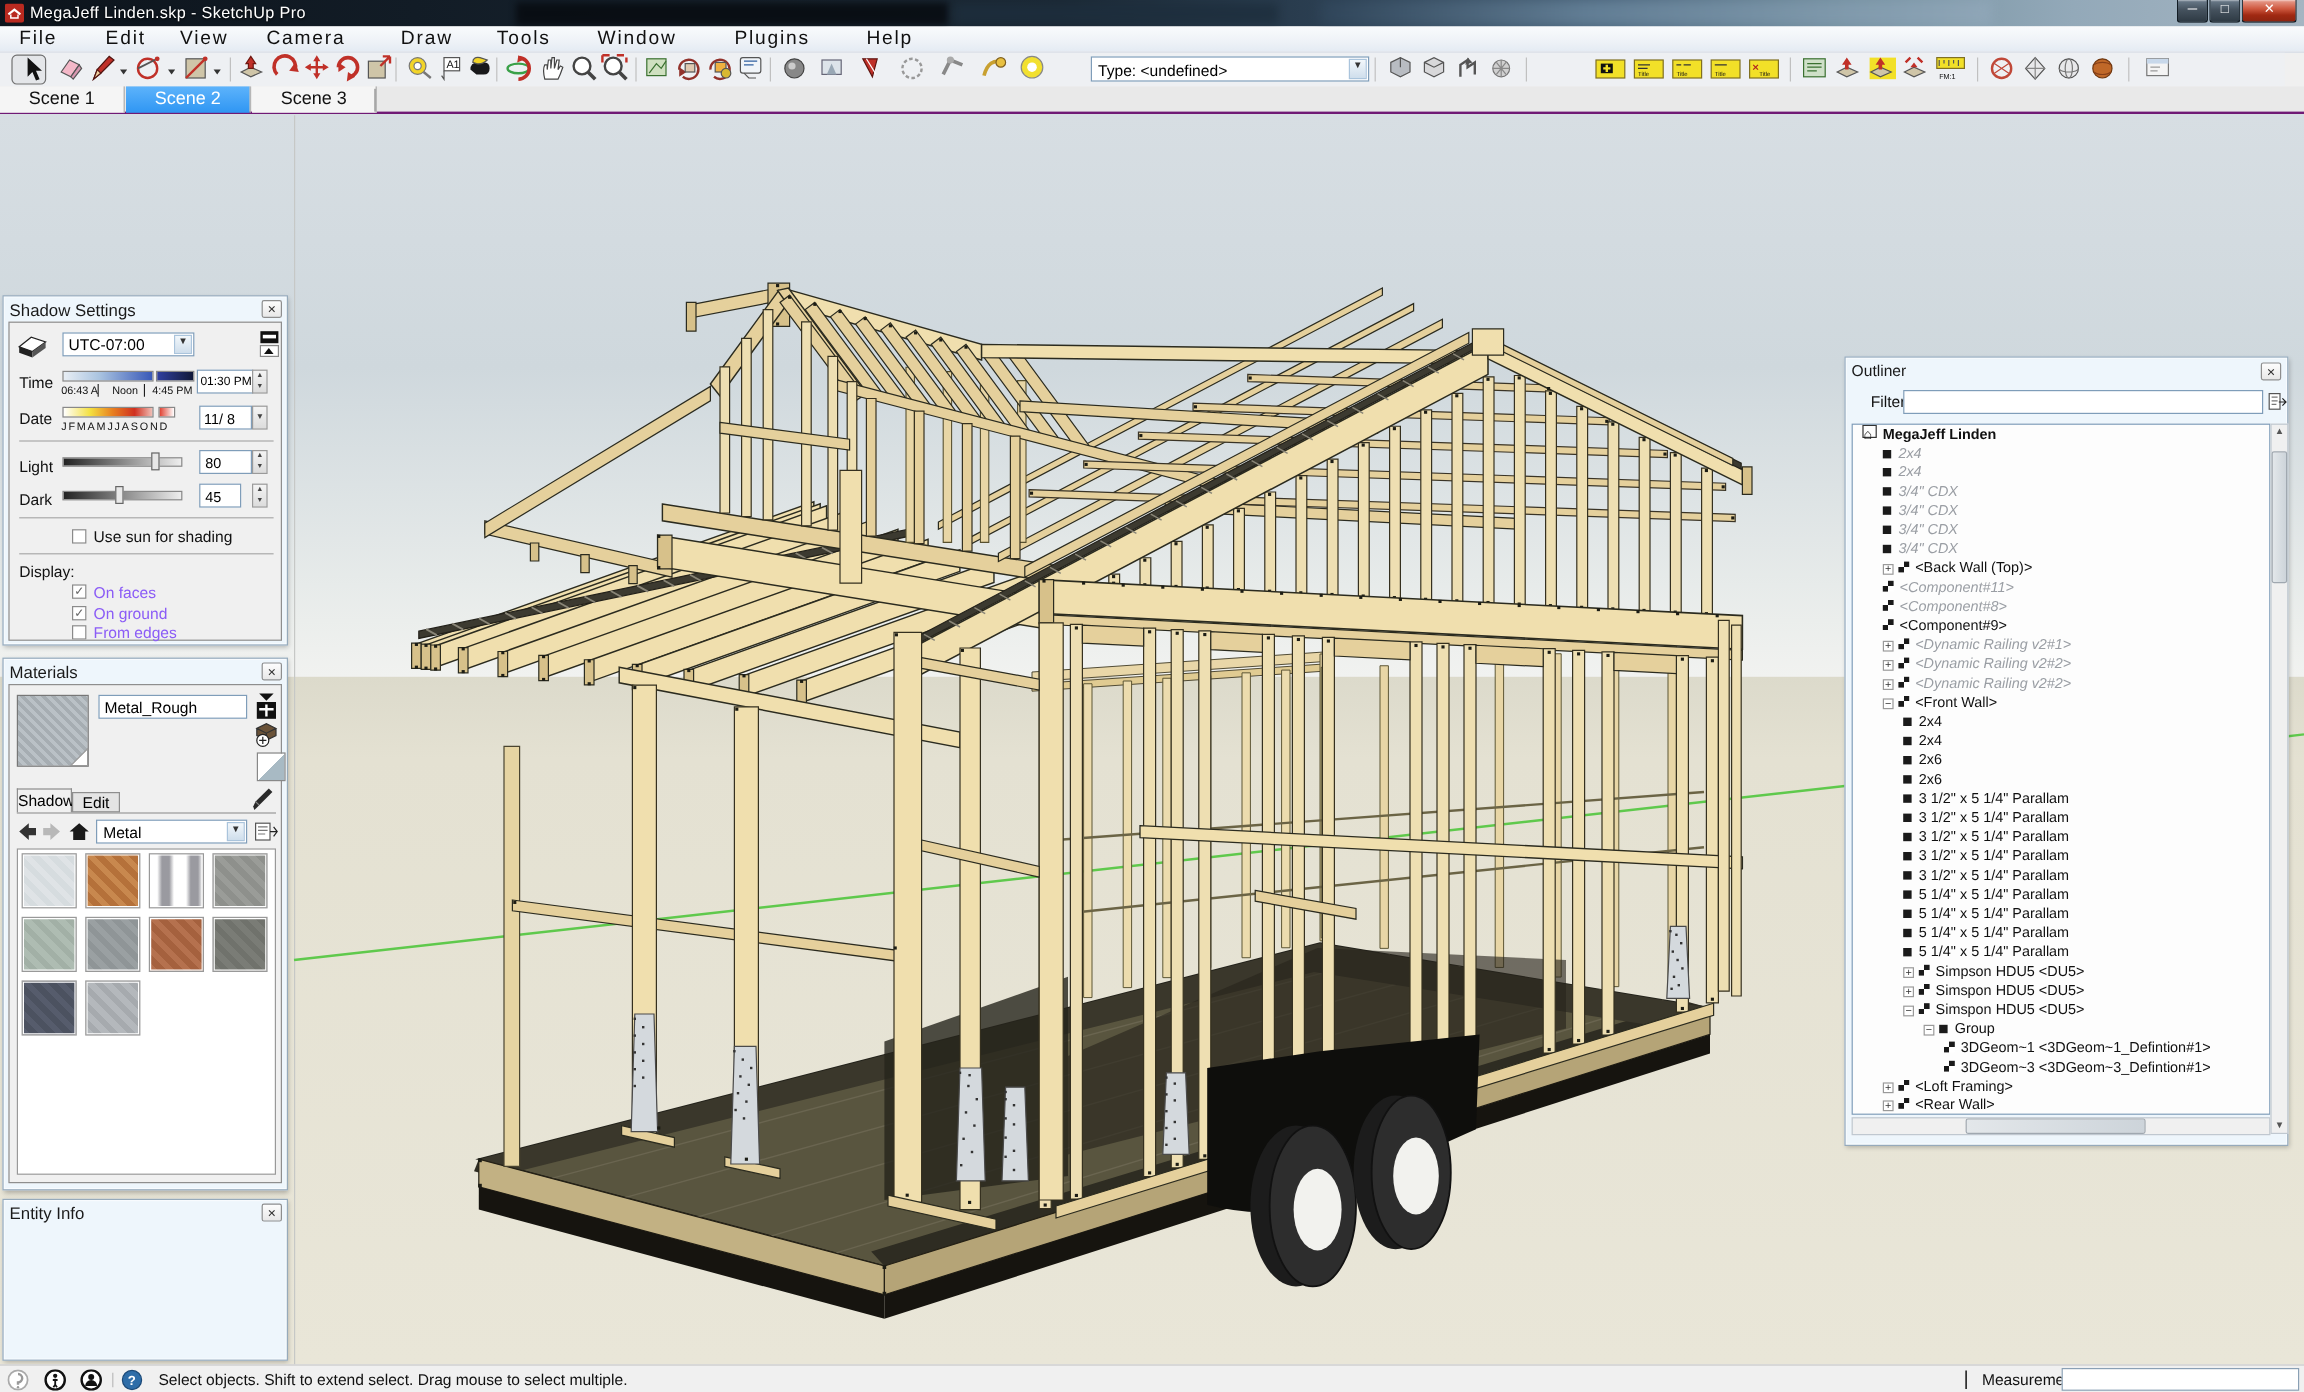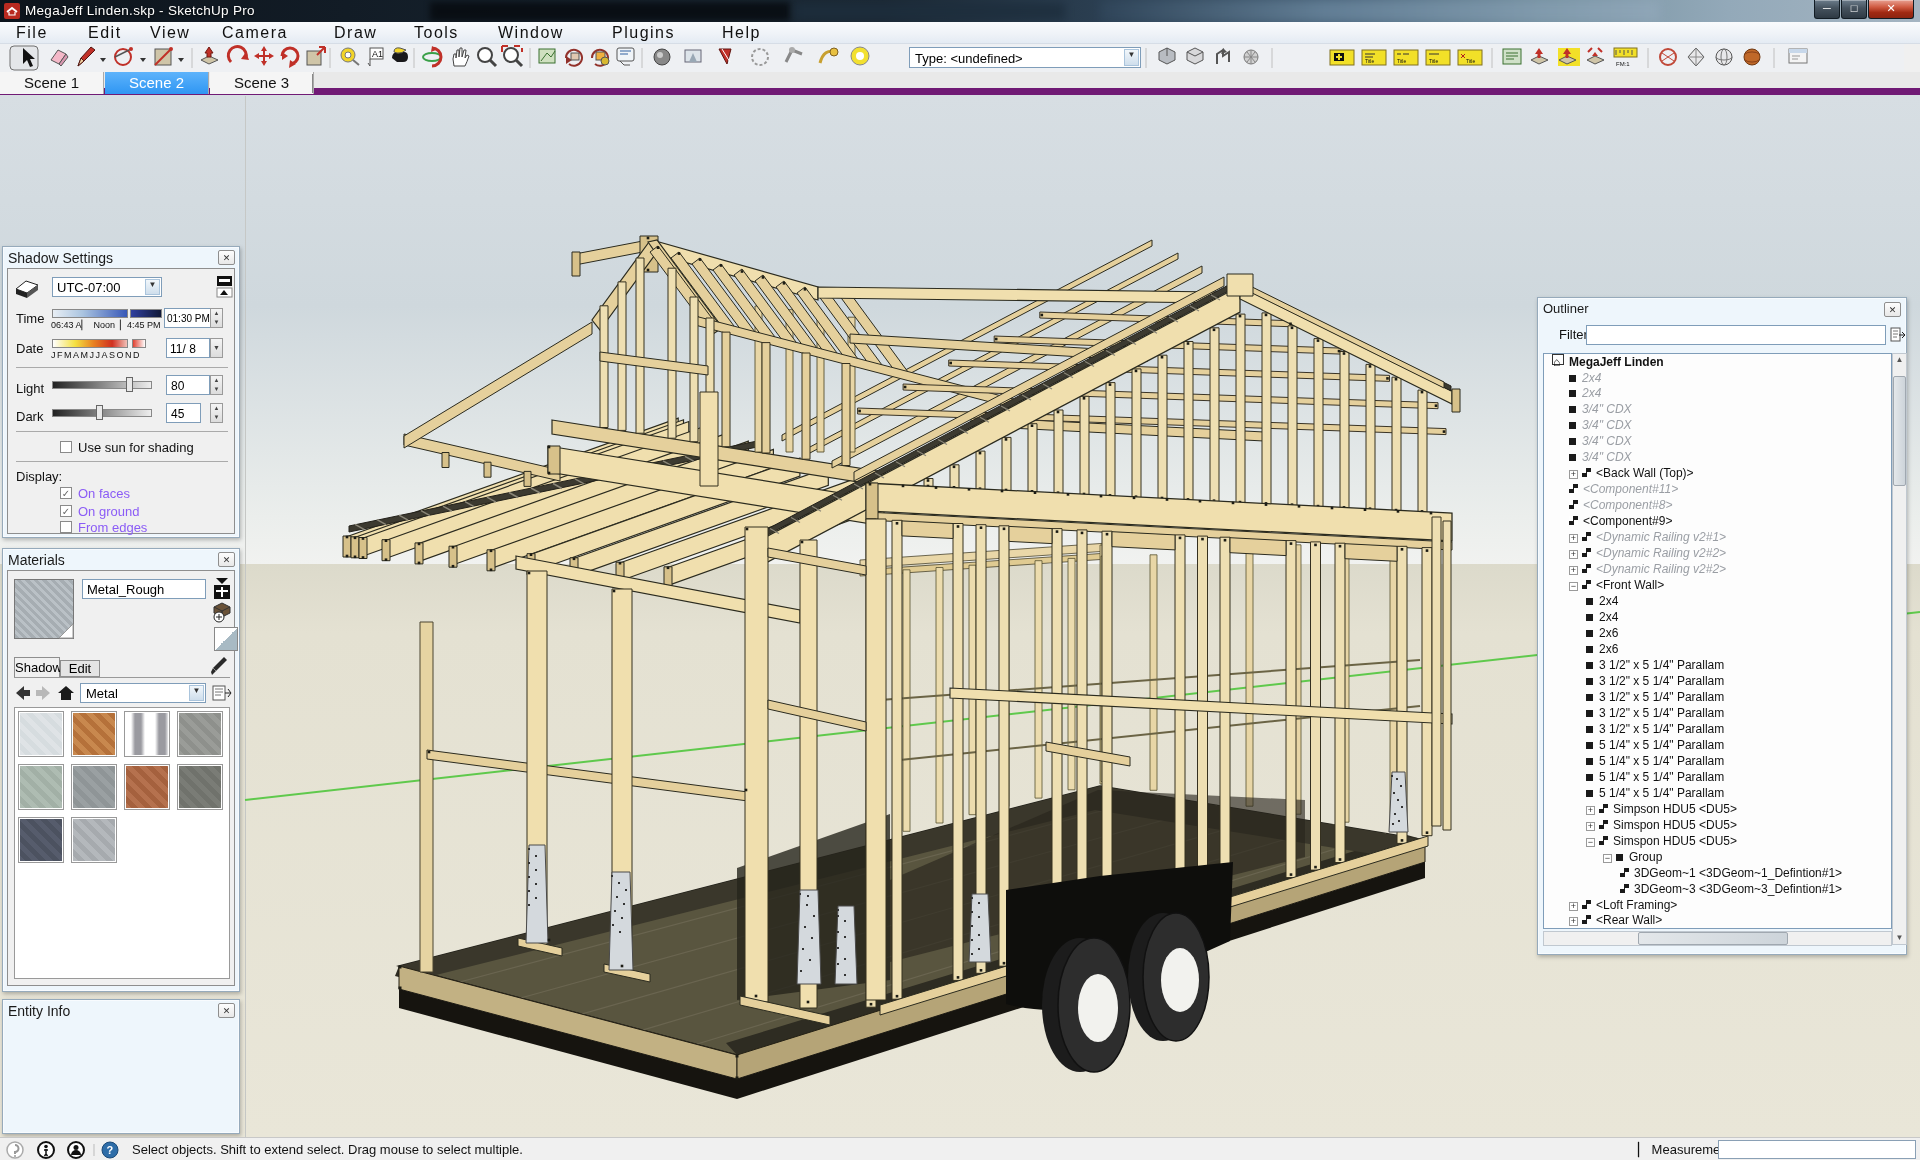--- a/index.html
+++ b/index.html
@@ -15,21 +15,21 @@
 .winbtn{top:0;height:19px;border:1px solid #121c24;border-top:none;color:#fff;text-align:center;font-size:11px;line-height:17px;box-shadow:inset 0 1px 0 rgba(255,255,255,.35);}
 #btn-min{left:1814px;width:26px;background:linear-gradient(#6c7d8c,#45525e 45%,#2e3a44);border-radius:0 0 3px 3px;}
 #btn-max{left:1841px;width:26px;background:linear-gradient(#6c7d8c,#45525e 45%,#2e3a44);border-radius:0 0 3px 3px;}
 #btn-close{left:1868px;width:46px;background:linear-gradient(#e8a091,#cf5940 40%,#a02912 70%,#8c2410);border-radius:0 0 3px 3px;}
 
 #menubar{left:0;top:22px;width:1920px;height:22px;background:linear-gradient(#f9fbfd,#eef2f7 60%,#e4ebf3);border-bottom:1px solid #d6dde6;}
 #menubar span{position:absolute;top:2px;font-size:16px;letter-spacing:1.5px;color:#101010;}
 
 #toolbar{left:0;top:44px;width:1904px;height:28px;background:#eef0f3;}
 
-#tabbar{left:0;top:72px;width:1920px;height:23px;background:#e9e9e9;border-bottom:7px solid #701a75;}
+#tabbar{left:0;top:72px;width:1920px;height:23px;background:#e9e9e9;border-bottom:2px solid #701a75;}
 .tab{position:absolute;top:0;height:22px;font-size:15px;color:#111;background:#f5f5f5;border-right:1px solid #aaa;width:104px;text-align:center;line-height:22px;}
 #tab2{background:linear-gradient(#5db3fb,#2f96f3);color:#fff;}
 
 #vp{left:0;top:0;width:1920px;height:1160px;}
 
 .panel{background:#eef6fc;border:1px solid #96aabb;box-shadow:0 0 0 1px rgba(255,255,255,.6) inset,1px 2px 4px rgba(0,0,0,.25);}
 .ptitle{position:absolute;left:5px;top:3px;font-size:14px;color:#1a1a1a;}
 .pclose{position:absolute;width:17px;height:15px;background:linear-gradient(#fdfdfd,#e8e8e8);border:1px solid #8e8e8e;border-radius:2px;font-size:9px;text-align:center;line-height:14px;color:#333;}
 .pbody{position:absolute;background:#f0f0f0;border:1px solid #8e8e8e;}
 .sunk{background:#fff;border:1px solid #7f9db9;}

